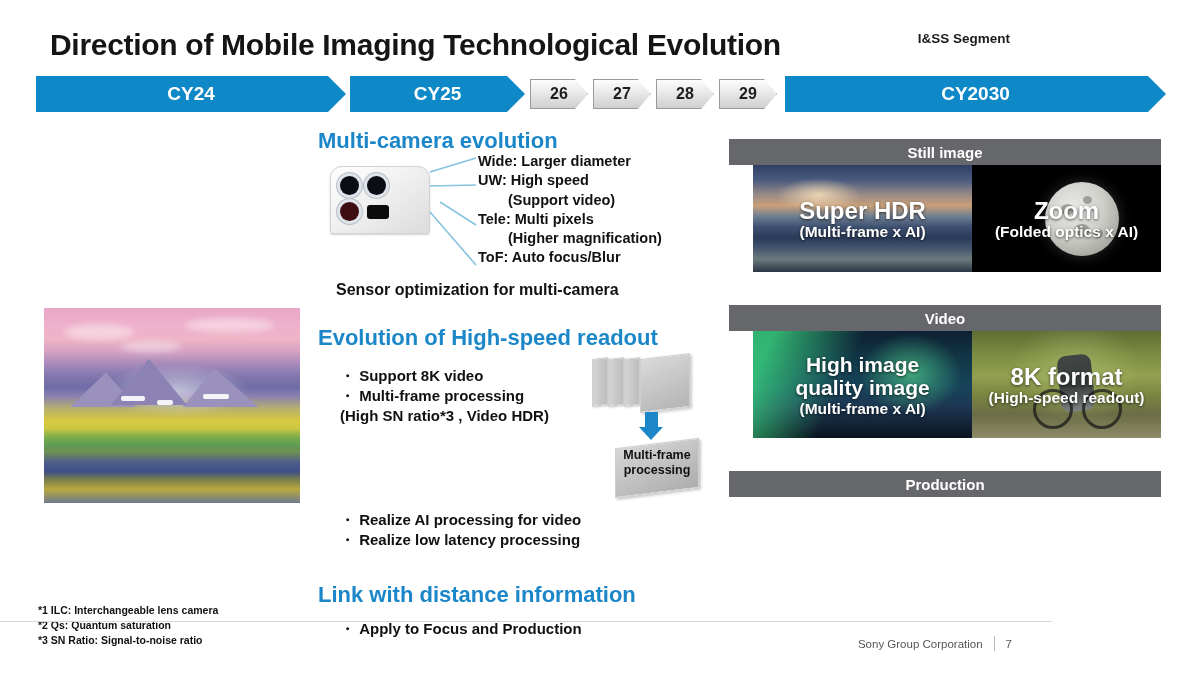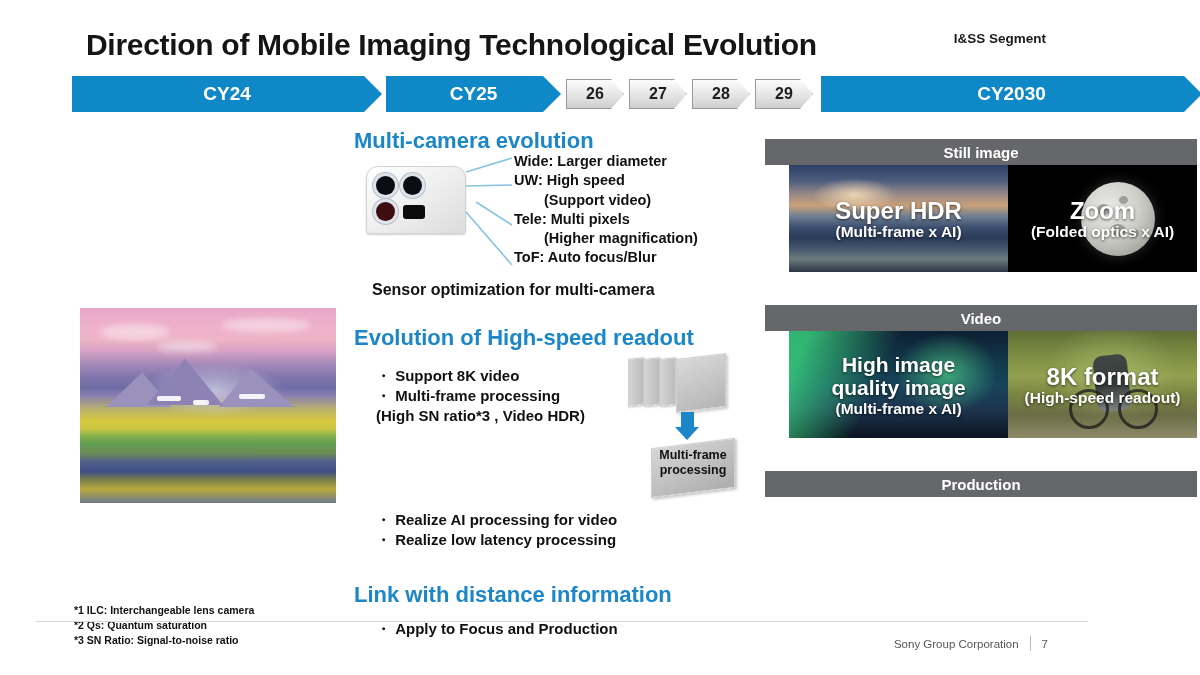--- a/index.html
+++ b/index.html
@@ -1,17 +1,17 @@
 <!DOCTYPE html>
 <html><head>
 <meta charset="utf-8">
 <style>
   html,body{margin:0;padding:0;background:#fff;}
   body{width:1200px;height:675px;font-family:"Liberation Sans",sans-serif;overflow:hidden;}
-  #slide{position:relative;width:1052px;height:675px;background:#ffffff;margin-left:36px;}
+  #slide{position:relative;width:1052px;height:675px;background:#ffffff;}
 
   
   .slide-title{
     position:absolute;left:50px;top:28px;
     font-size:30px;font-weight:bold;color:#151515;letter-spacing:-.3px;
     white-space:nowrap;
   }
   .segment-tag{
     position:absolute;right:42px;top:31px;
     font-size:13.5px;font-weight:bold;color:#1b1b1b;white-space:nowrap;

